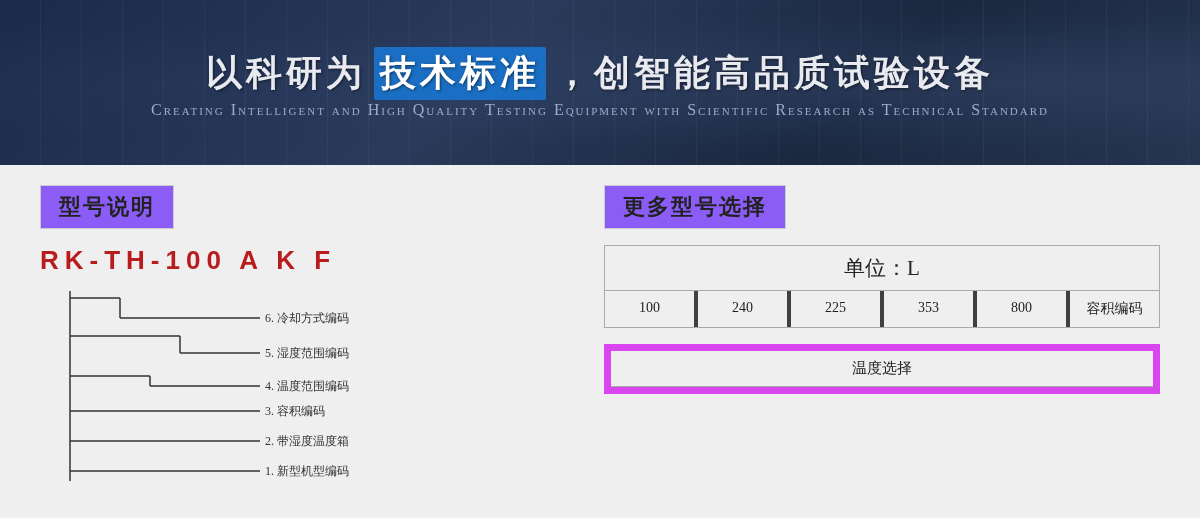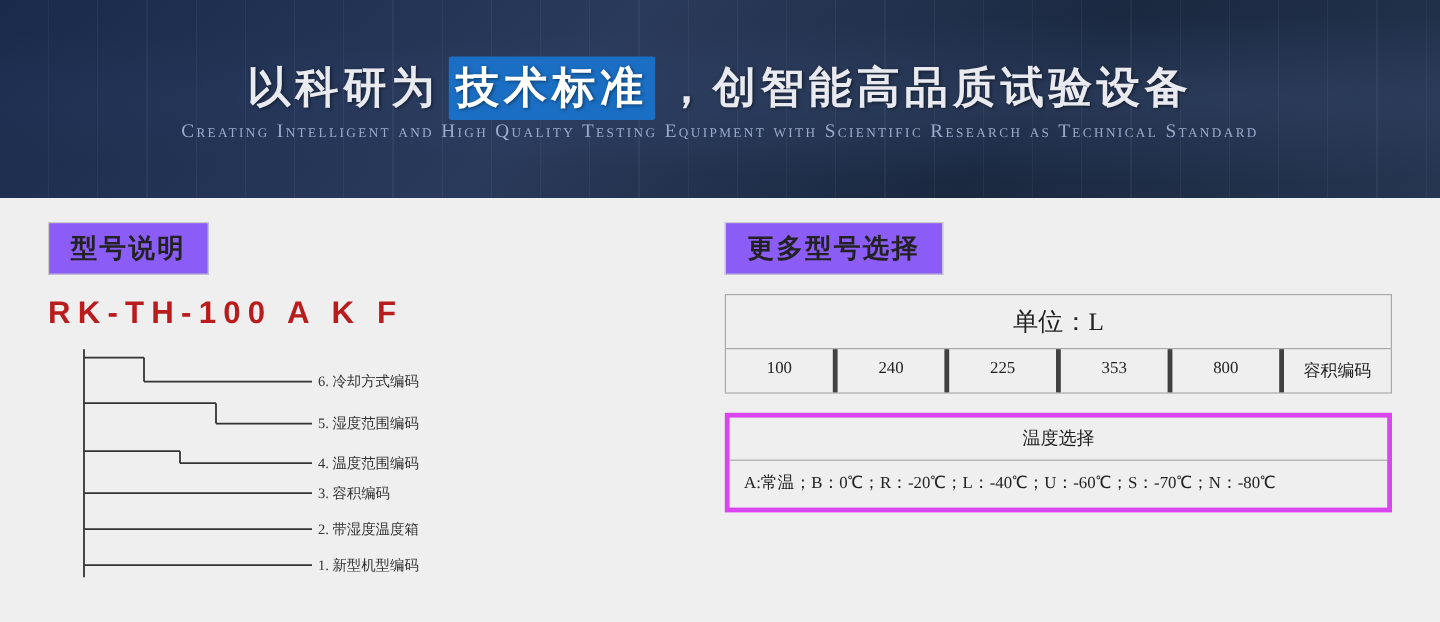--- a/index.html
+++ b/index.html
@@ -153,21 +153,21 @@
       padding: 9px 4px;
       font-size: 14px;
       color: #222;
       border-right: 4px solid #404040;
     }
     .table-data-cell:last-child {
       border-right: none;
     }
 
     .temp-table-container {
-      border: 4px solid #d946ef;
+      border: 7px solid #d946ef;
     }
     .temp-header {
       text-align: center;
       padding: 8px;
       font-size: 15px;
       color: #222;
       border-bottom: 1px solid #aaa;
     }
     .temp-values {
       padding: 9px 12px;
@@ -248,17 +248,16 @@
         <div class="table-data-cell">225</div>
         <div class="table-data-cell">353</div>
         <div class="table-data-cell">800</div>
         <div class="table-data-cell">容积编码</div>
       </div>
     </div>
 
     
     <div class="temp-table-container">
       <div class="temp-header">温度选择</div>
-      <div class="temp-values">A:常温；B：0℃；R：-20℃；L：-40℃；U：-60℃；S：-70℃；N：-80℃</div>
     </div>
   </div>
 
 </div>
 
 </body></html>

